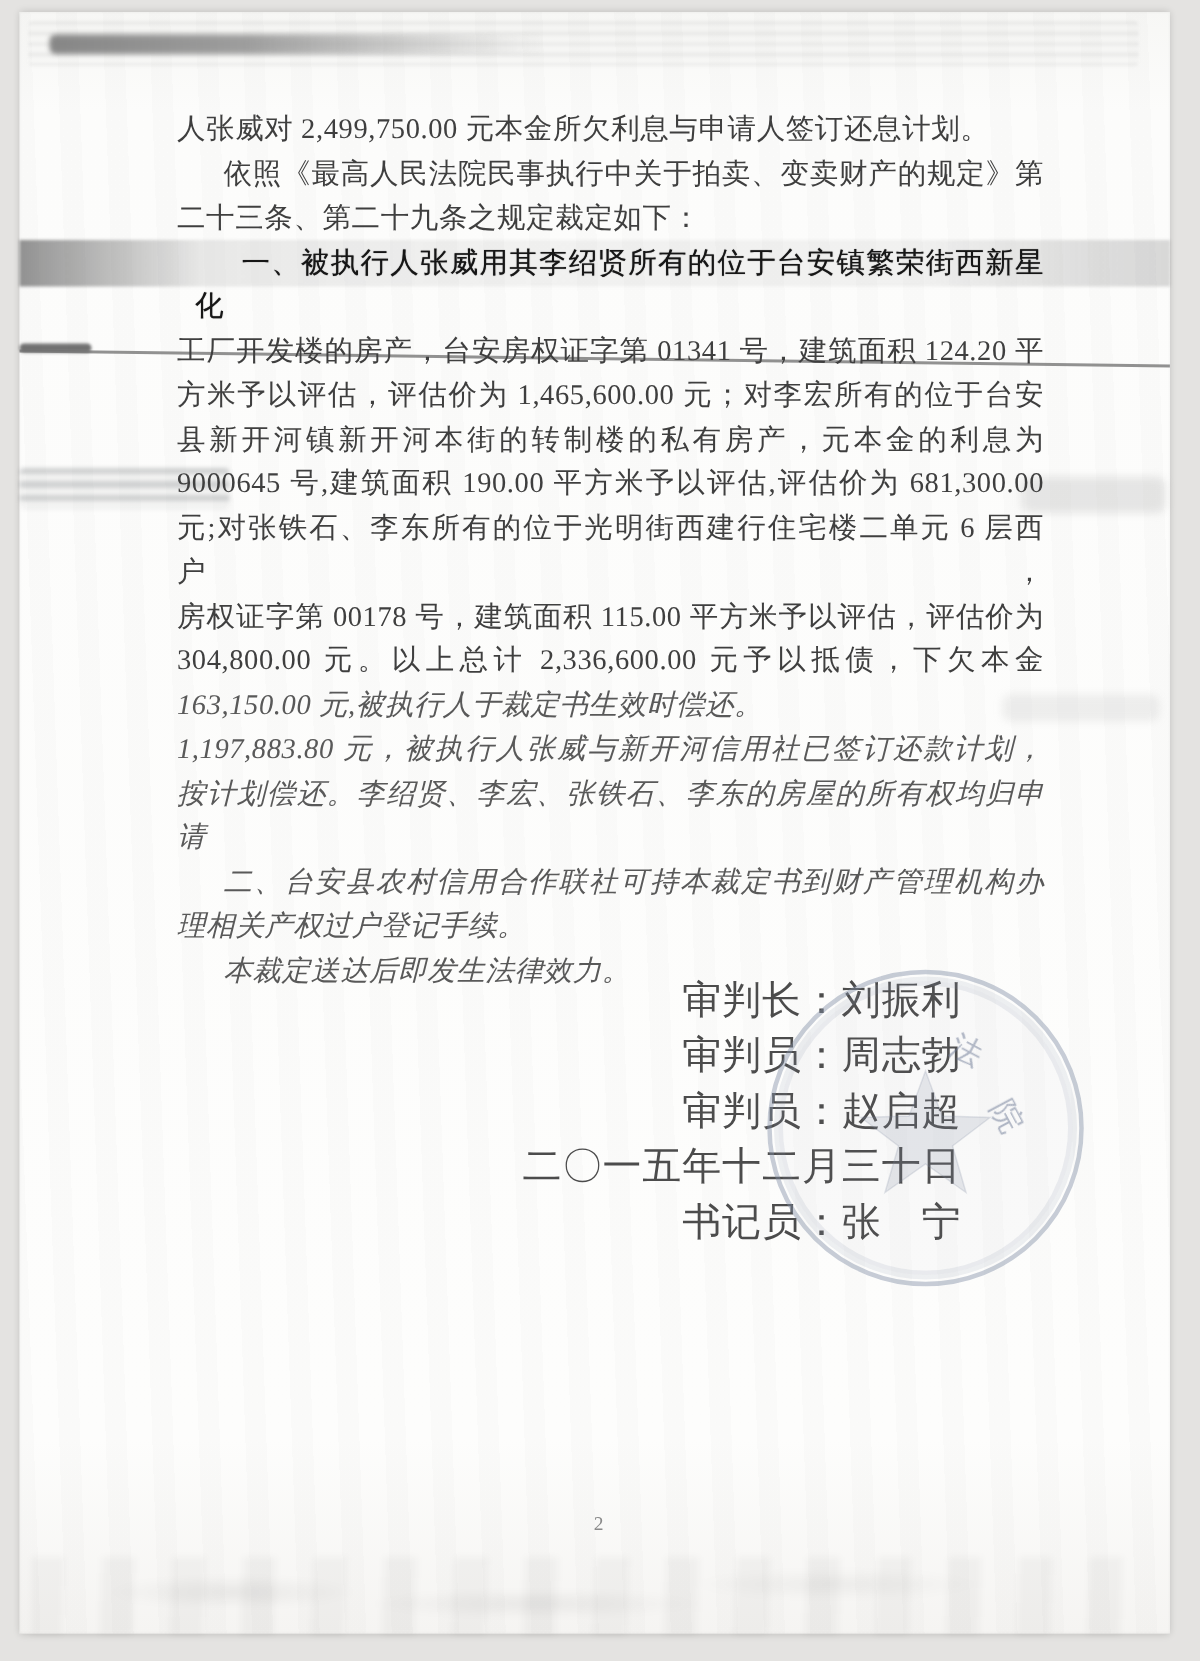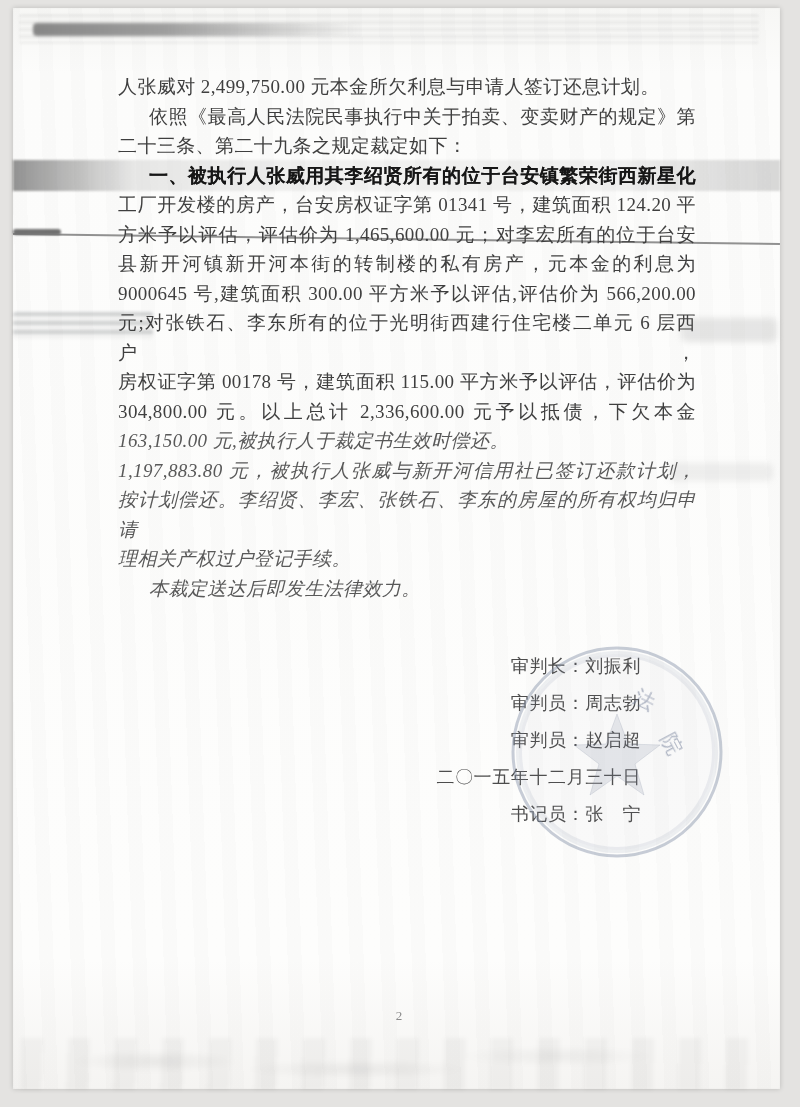--- a/index.html
+++ b/index.html
@@ -65,25 +65,25 @@
   }
   
   .content{
     position:absolute;left:105px;top:64px;width:578px;
     font-size:19px;line-height:29.5px;color:#3f3f3f;
     letter-spacing:.4px;
   }
   .line{white-space:nowrap;}
   .line.justify{white-space:normal;text-align:justify;text-align-last:justify;}
   .line.indent{text-indent:31px;}
-  .line.bold{font-weight:700;color:#161616;text-shadow:0 0 .6px rgba(20,20,20,.8);}
+  .line.bold{font-weight:400;color:#161616;text-shadow:0 0 .6px rgba(20,20,20,.8);margin-left:12px;}
   .line.light{color:#595959;font-style:italic;}
   .signature{
     position:absolute;top:640px;right:139px;
-    font-size:18px;line-height:37px;color:#4c4c4c;
+    font-size:26px;line-height:37px;color:#4c4c4c;
     text-align:right;letter-spacing:.6px;
   }
   .page-number{
     position:absolute;left:366px;top:1000px;width:40px;text-align:center;
     font-size:13px;color:#8a8a8a;
   }
   
   .seal{
     position:absolute;left:496px;top:634px;width:216px;height:216px;
     opacity:.8;filter:blur(.5px);z-index:5;pointer-events:none;
@@ -111,27 +111,28 @@
     <div class="art art-bottom-band"></div>
 
     <div class="content">
         <div class="line">人张威对 2,499,750.00 元本金所欠利息与申请人签订还息计划。</div>
         <div class="line indent justify">依照《最高人民法院民事执行中关于拍卖、变卖财产的规定》第</div>
         <div class="line">二十三条、第二十九条之规定裁定如下：</div>
         <div class="line indent justify bold">一、被执行人张威用其李绍贤所有的位于台安镇繁荣街西新星化</div>
         <div class="line justify">工厂开发楼的房产，台安房权证字第 01341 号，建筑面积 124.20 平</div>
         <div class="line justify">方米予以评估，评估价为 1,465,600.00 元；对李宏所有的位于台安</div>
         <div class="line justify">县新开河镇新开河本街的转制楼的私有房产，元本金的利息为</div>
-        <div class="line justify">9000645 号,建筑面积 300.00 平方米予以评估,评估价为 566,200.00</div>
+        <div class="line justify">9000645 号,建筑面积 190.00 平方米予以评估,评估价为 681,300.00</div>
         <div class="line justify">元;对张铁石、李东所有的位于光明街西建行住宅楼二单元 6 层西户，</div>
         <div class="line justify">房权证字第 00178 号，建筑面积 115.00 平方米予以评估，评估价为</div>
         <div class="line justify">304,800.00 元。以上总计 2,336,600.00 元予以抵债，下欠本金</div>
         <div class="line light">163,150.00 元,被执行人于裁定书生效时偿还。</div>
         <div class="line justify light">1,197,883.80 元，被执行人张威与新开河信用社已签订还款计划，</div>
         <div class="line justify light">按计划偿还。李绍贤、李宏、张铁石、李东的房屋的所有权均归申请</div>
+        <div class="line indent justify light">二、台安县农村信用合作联社可持本裁定书到财产管理机构办</div>
         <div class="line light">理相关产权过户登记手续。</div>
         <div class="line indent light">本裁定送达后即发生法律效力。</div>
       </div>
 
     <div class="seal">
       <svg viewBox="0 0 216 216">
         <circle cx="108" cy="110" r="104" fill="none" stroke="rgba(130,142,166,.55)" stroke-width="3"></circle>
         <circle cx="108" cy="110" r="98" fill="rgba(150,160,180,.05)" stroke="rgba(140,150,172,.18)" stroke-width="6"></circle>
         <path d="M108 72 L119 102 L151 103 L126 122 L135 153 L108 134 L81 153 L90 122 L65 103 L97 102 Z" fill="rgba(128,138,160,.22)" stroke="rgba(120,130,155,.25)" stroke-width="1"></path>
       </svg>

